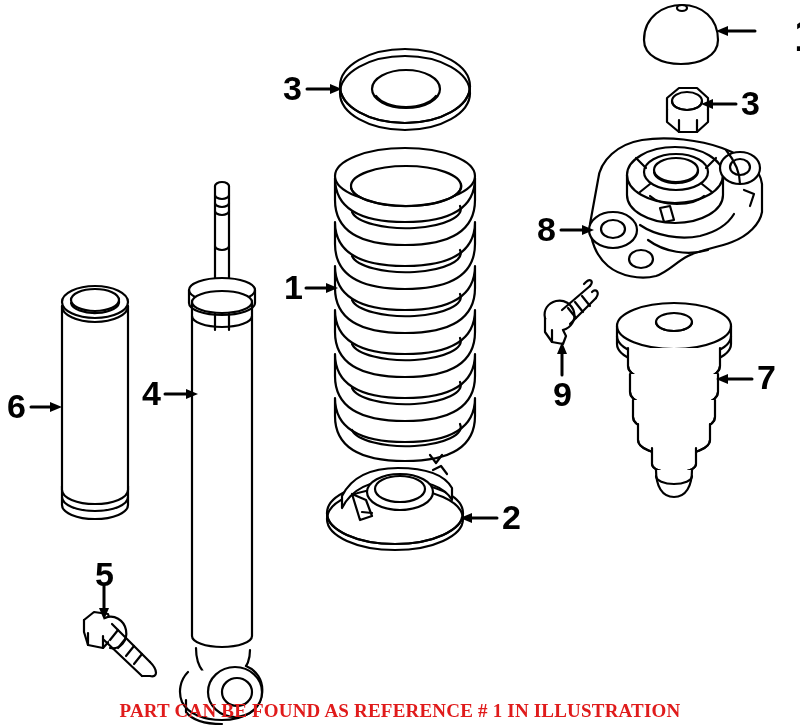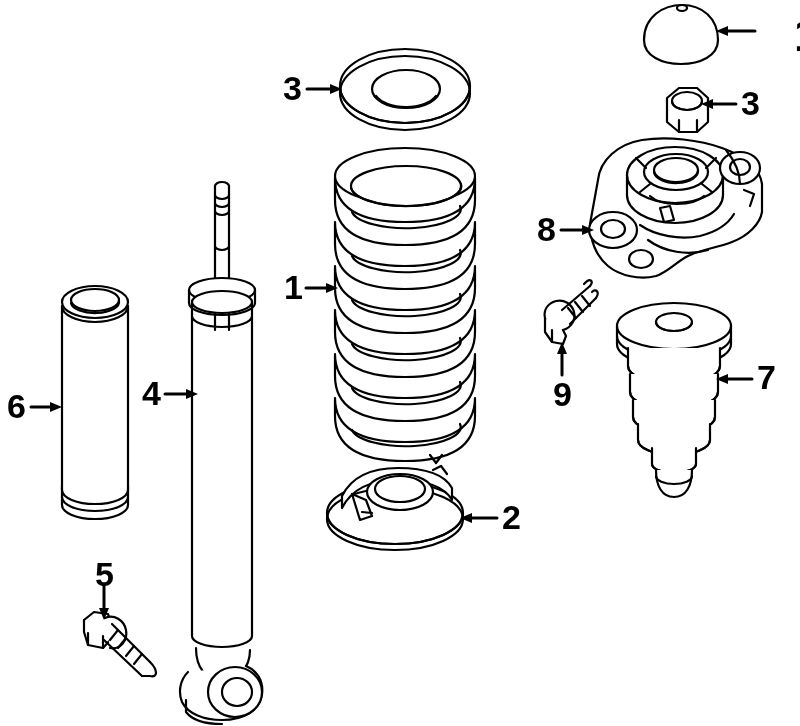--- a/index.html
+++ b/index.html
@@ -259,14 +259,15 @@
   <div class="callout" style="left:283px;top:71px;font-size:34px;">3</div>
   <div class="callout" style="left:142px;top:376px;font-size:34px;">4</div>
   <div class="callout" style="left:95px;top:557px;font-size:34px;">5</div>
   <div class="callout" style="left:7px;top:389px;font-size:34px;">6</div>
   <div class="callout" style="left:757px;top:360px;font-size:34px;">7</div>
   <div class="callout" style="left:537px;top:212px;font-size:34px;">8</div>
   <div class="callout" style="left:553px;top:377px;font-size:34px;">9</div>
   <div class="callout" style="left:741px;top:86px;font-size:34px;">3</div>
   <div class="callout" style="left:760px;top:12px;font-size:46px;margin-left:34px;">11</div>
 
+  <div id="footnote" style="color: rgb(224, 27, 27);">PART CAN BE FOUND AS REFERENCE # 1 IN ILLUSTRATION</div>
 
 </div>
 
 </body></html>

